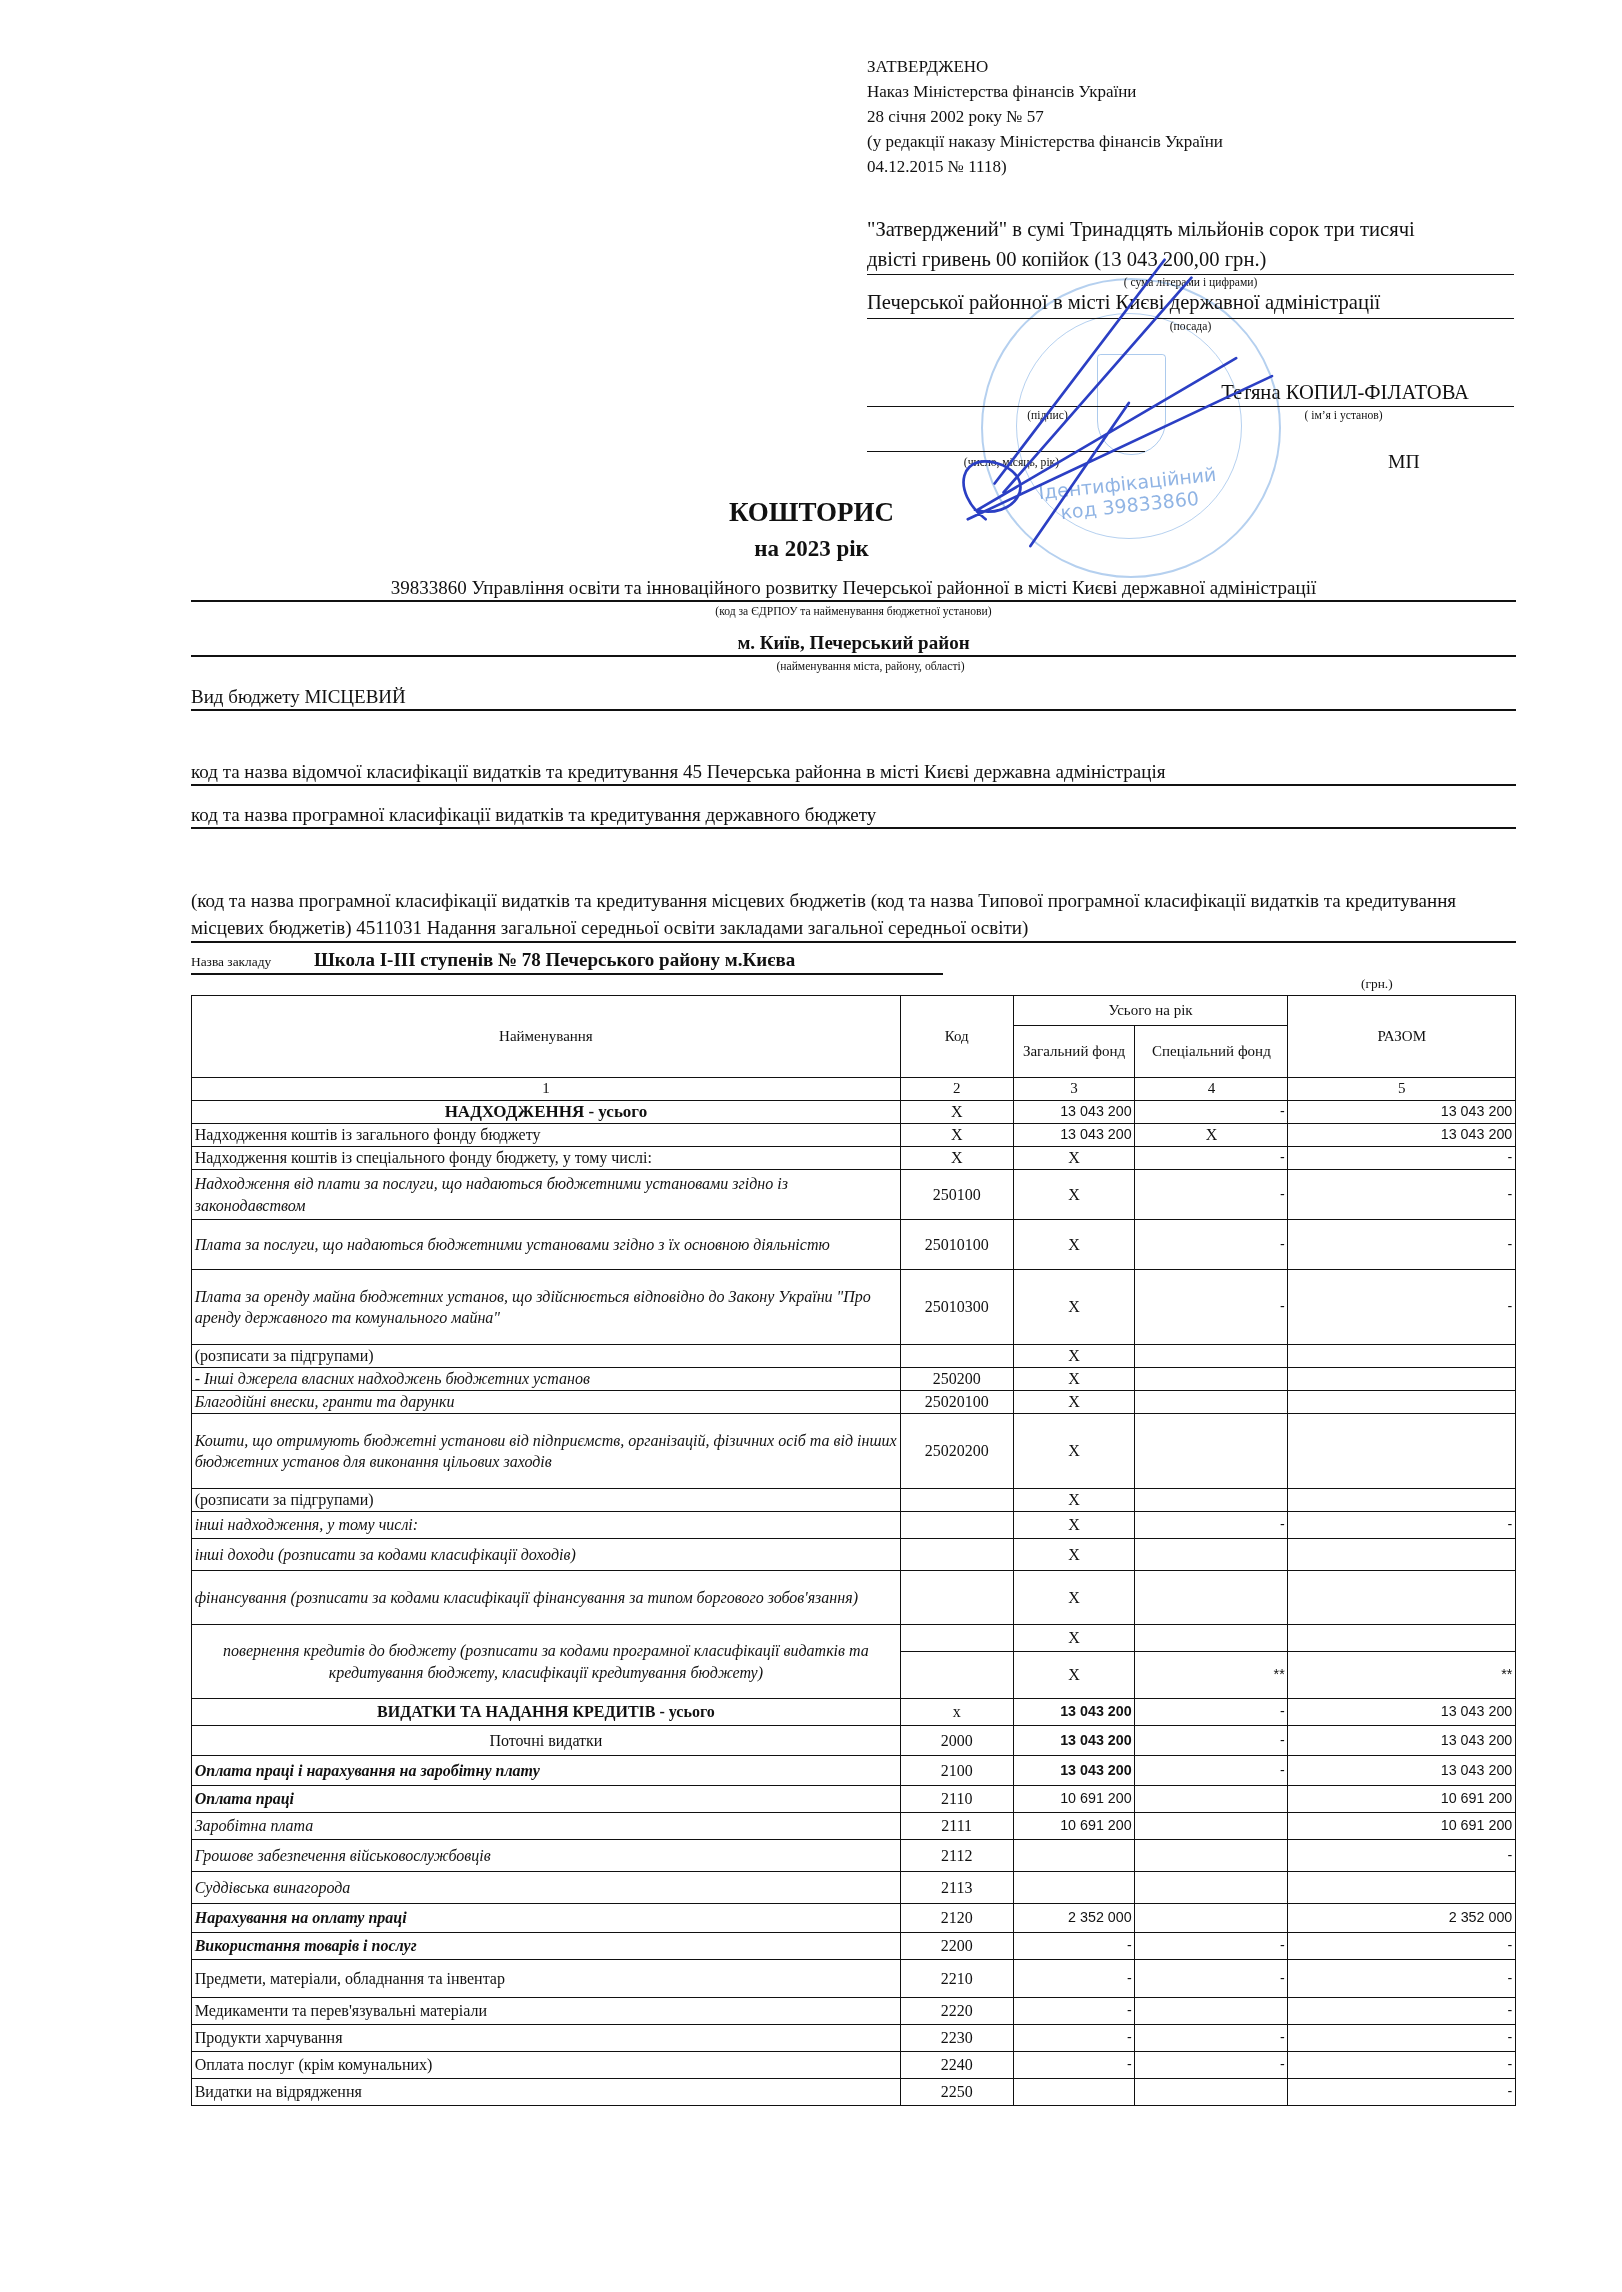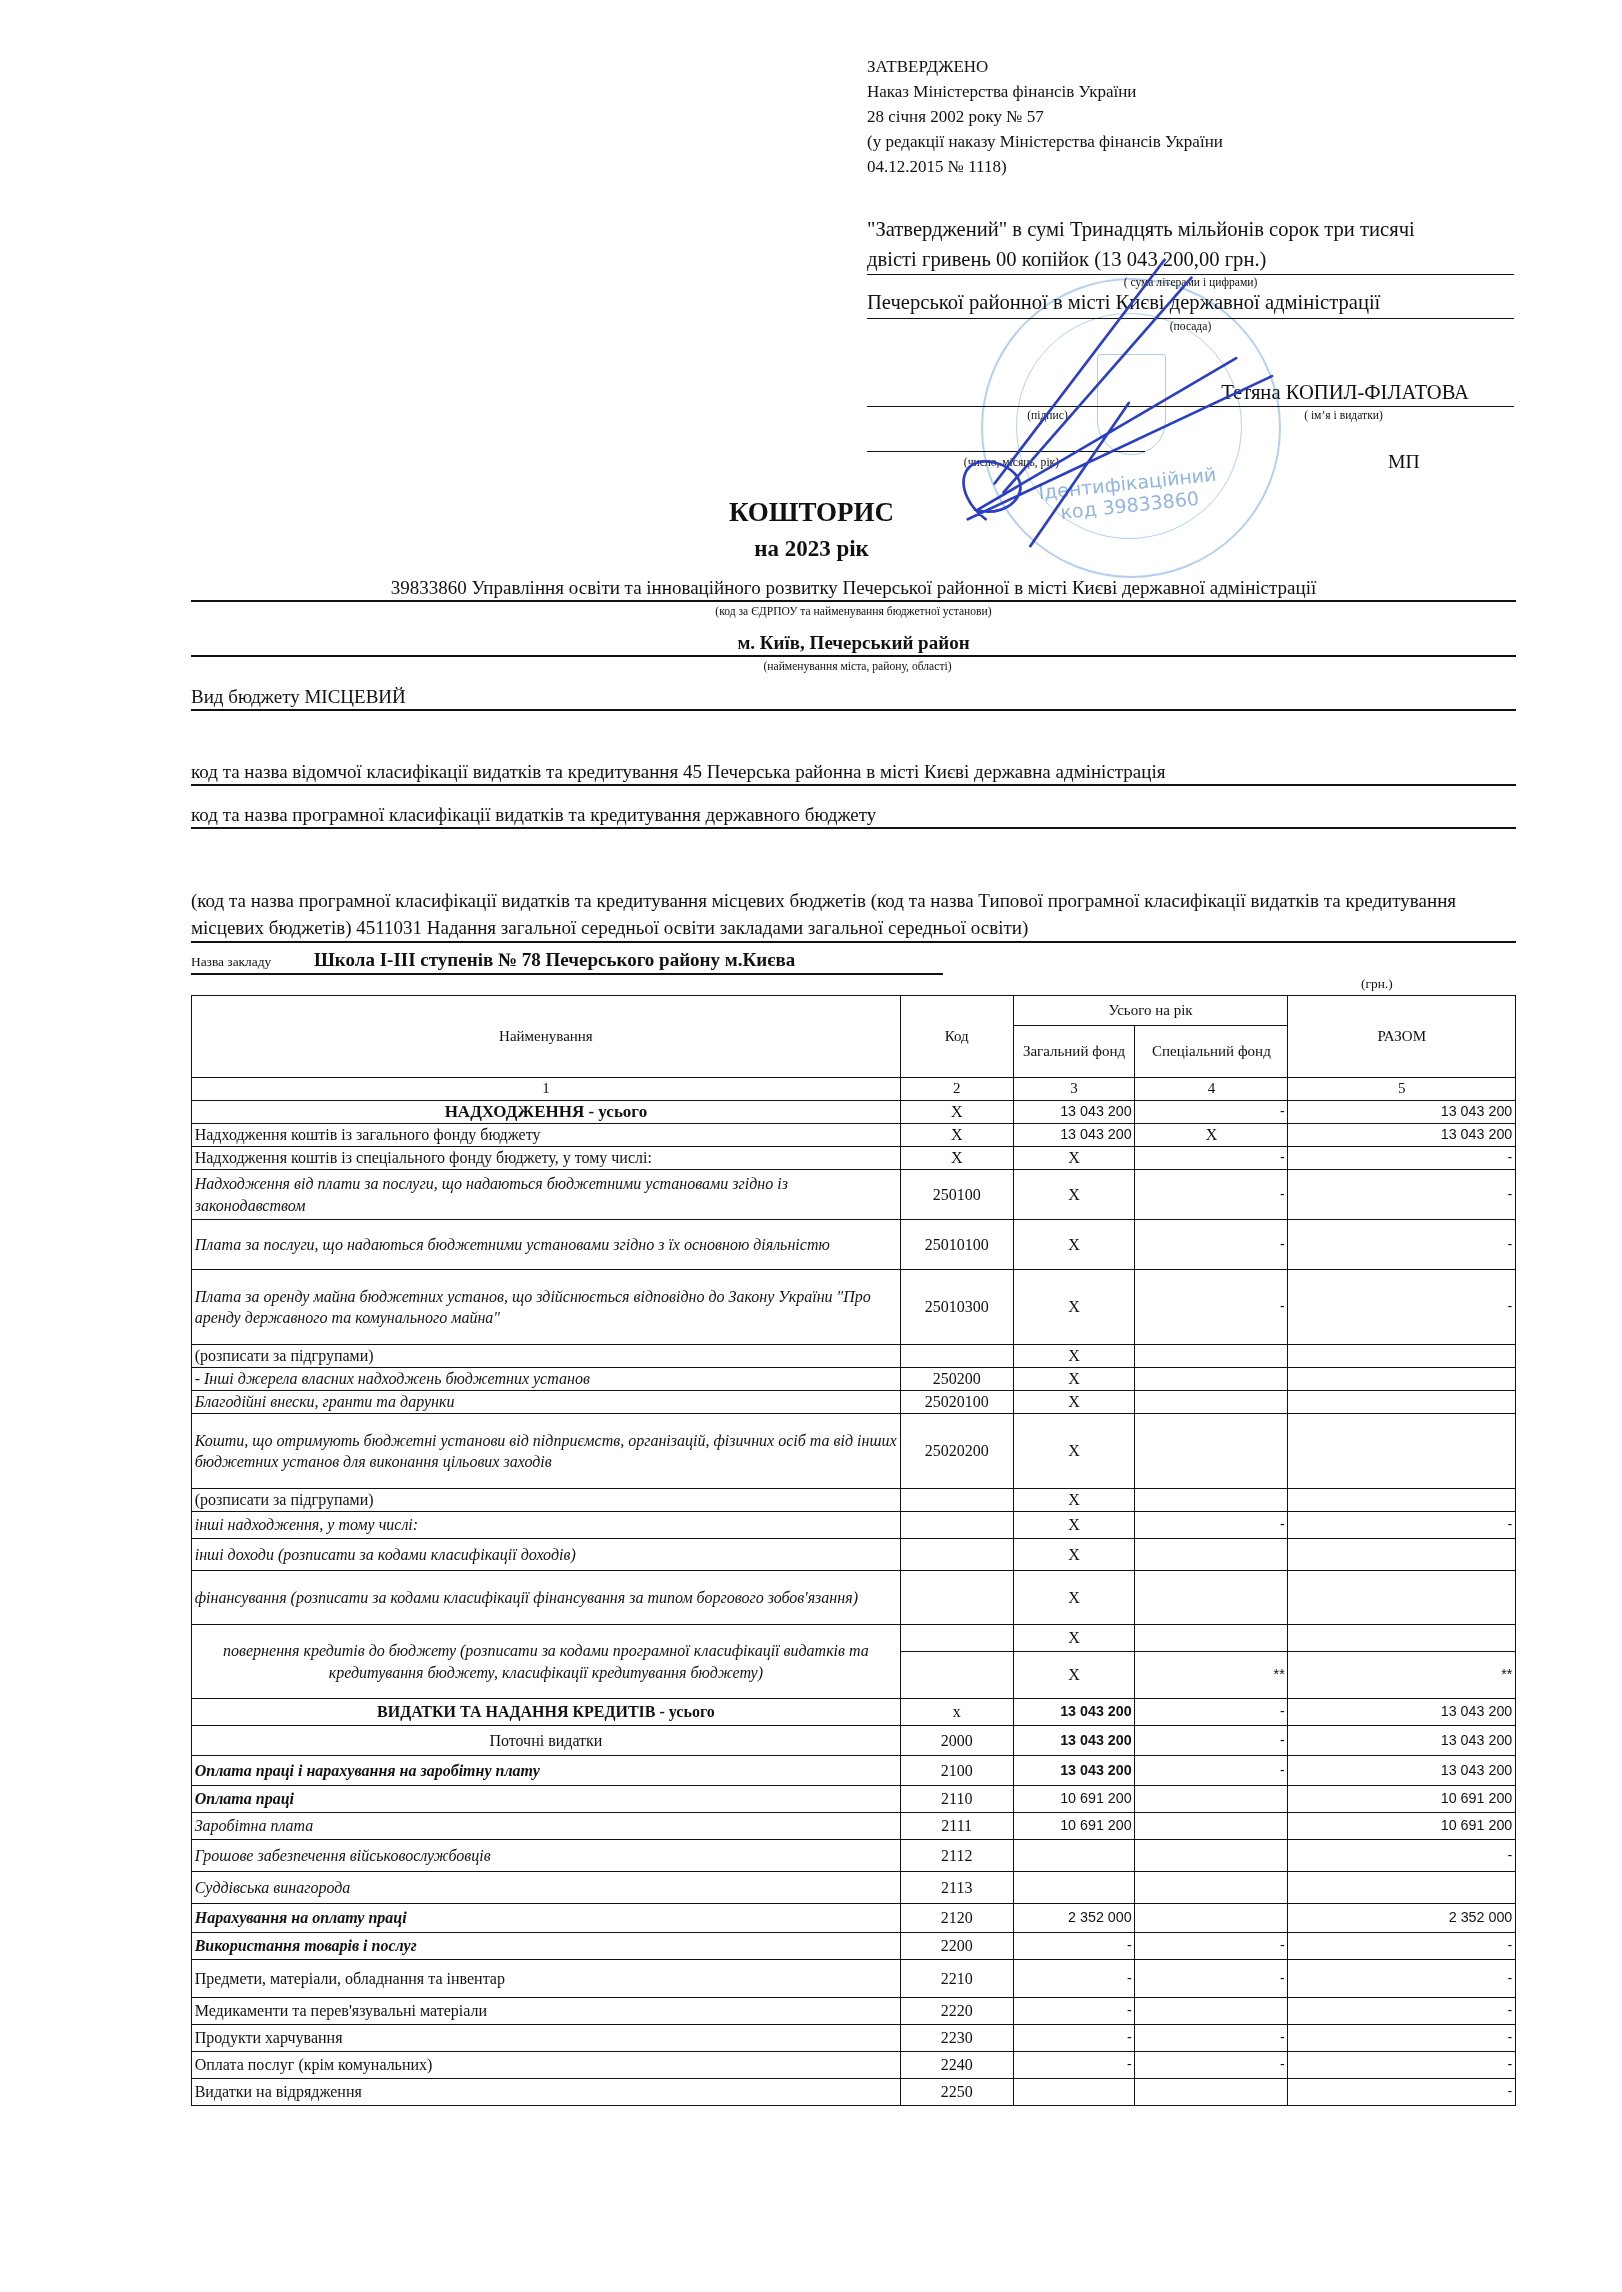--- a/index.html
+++ b/index.html
@@ -34,21 +34,21 @@
   .signature { left: 896px; top: 224px; width: 403px; height: 340px; }
 
   .title { left: 0; width: 1623px; text-align: center; font-weight: bold; }
   .t1 { top: 497px; font-size: 27px; padding-left: 0; }
   .t2 { top: 536px; font-size: 23px; }
   .org { left: 191px; top: 575px; width: 1325px; text-align: center; font-weight: normal; font-size: 19px;
     border-bottom: 2.7px solid #111; line-height: 25px; }
   .org-hint { left: 191px; top: 604px; width: 1325px; }
   .city { left: 191px; top: 630px; width: 1325px; text-align: center; font-weight: bold; font-size: 19px;
     border-bottom: 2.7px solid #111; line-height: 25px; }
-  .city-hint { left: 195px; top: 659px; width: 1325px; }
+  .city-hint { left: 208px; top: 659px; width: 1325px; }
   .budget { left: 191px; top: 684px; width: 1325px; font-size: 19px; border-bottom: 2.7px solid #111; line-height: 25px; }
 
   .line-row { left: 191px; width: 1325px; font-size: 19px; border-bottom: 2.7px solid #111; line-height: 25px; white-space: nowrap; }
   .l1 { top: 759px; }
   .l2 { top: 802px; }
   .l3 { left: 191px; top: 887px; width: 1325px; font-size: 19px; line-height: 27px; border-bottom: 2.7px solid #111; }
   .facility { left: 191px; top: 948px; width: 752px; font-size: 19px; border-bottom: 2.7px solid #111; line-height: 23px; white-space: nowrap; }
   .facility .lbl { font-size: 13.4px; margin-right: 38px; }
   .facility .val { font-weight: bold; font-size: 19px; }
   .unit { left: 1361px; top: 976px; font-size: 13.4px; }
@@ -96,21 +96,21 @@
 
 <div class="abs sign-block" style="top:288px;">
   <div class="uline">Печерської районної в місті Києві державної адміністрації</div>
   <div class="hint">(посада)</div>
 </div>
 
 <div class="abs name-line">
   <span>Тетяна КОПИЛ-ФІЛАТОВА</span>
 </div>
 <div class="abs hint hint-sign">(підпис)</div>
-<div class="abs hint hint-name">( ім’я і видатки)</div>
+<div class="abs hint hint-name">( ім’я і установ)</div>
 <div class="abs date-line"></div>
 <div class="abs hint hint-date">(число, місяць, рік)</div>
 <div class="abs mp">МП</div>
 
 <svg class="abs signature" viewBox="0 0 450 380">
   <path d="M110 290 L300 40 M120 300 L330 60 M100 330 C60 300 70 250 120 270 C160 290 130 330 90 320 L380 150 M80 330 L420 170 M150 360 L260 200" stroke="#2b3fc4" stroke-width="3" fill="none" stroke-linecap="round"></path>
 </svg>
 
 <div class="abs title t1">КОШТОРИС</div>
 <div class="abs title t2">на  2023 рік</div>

